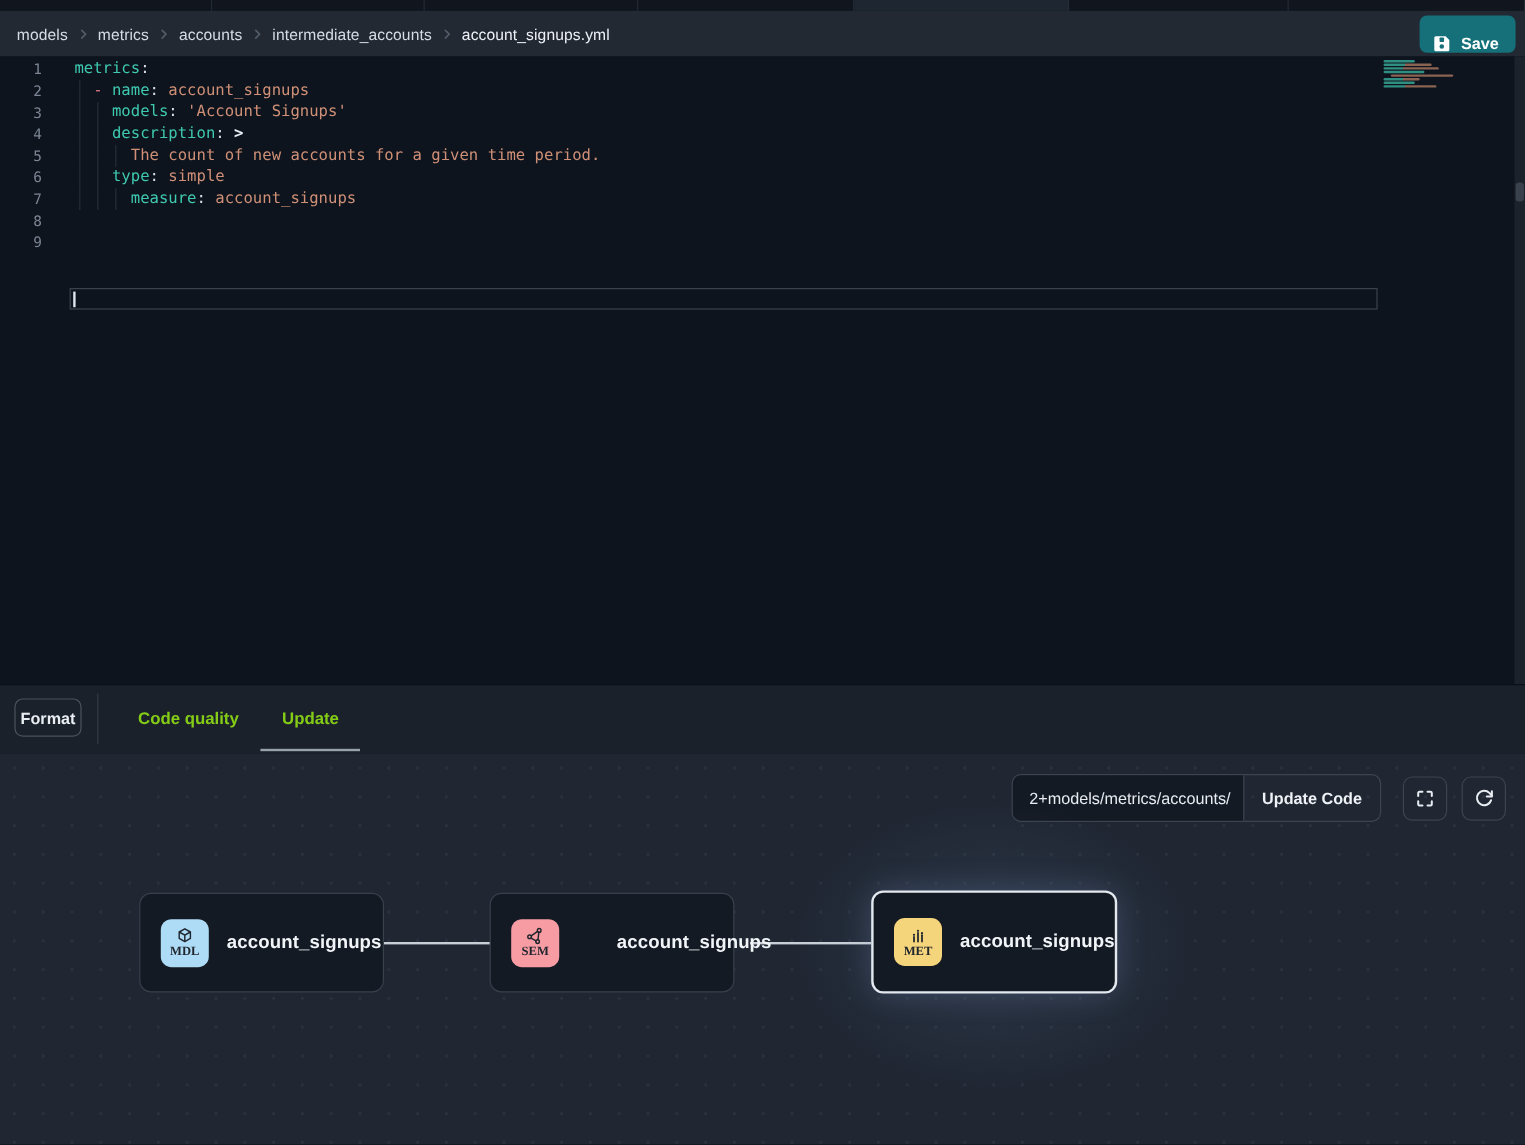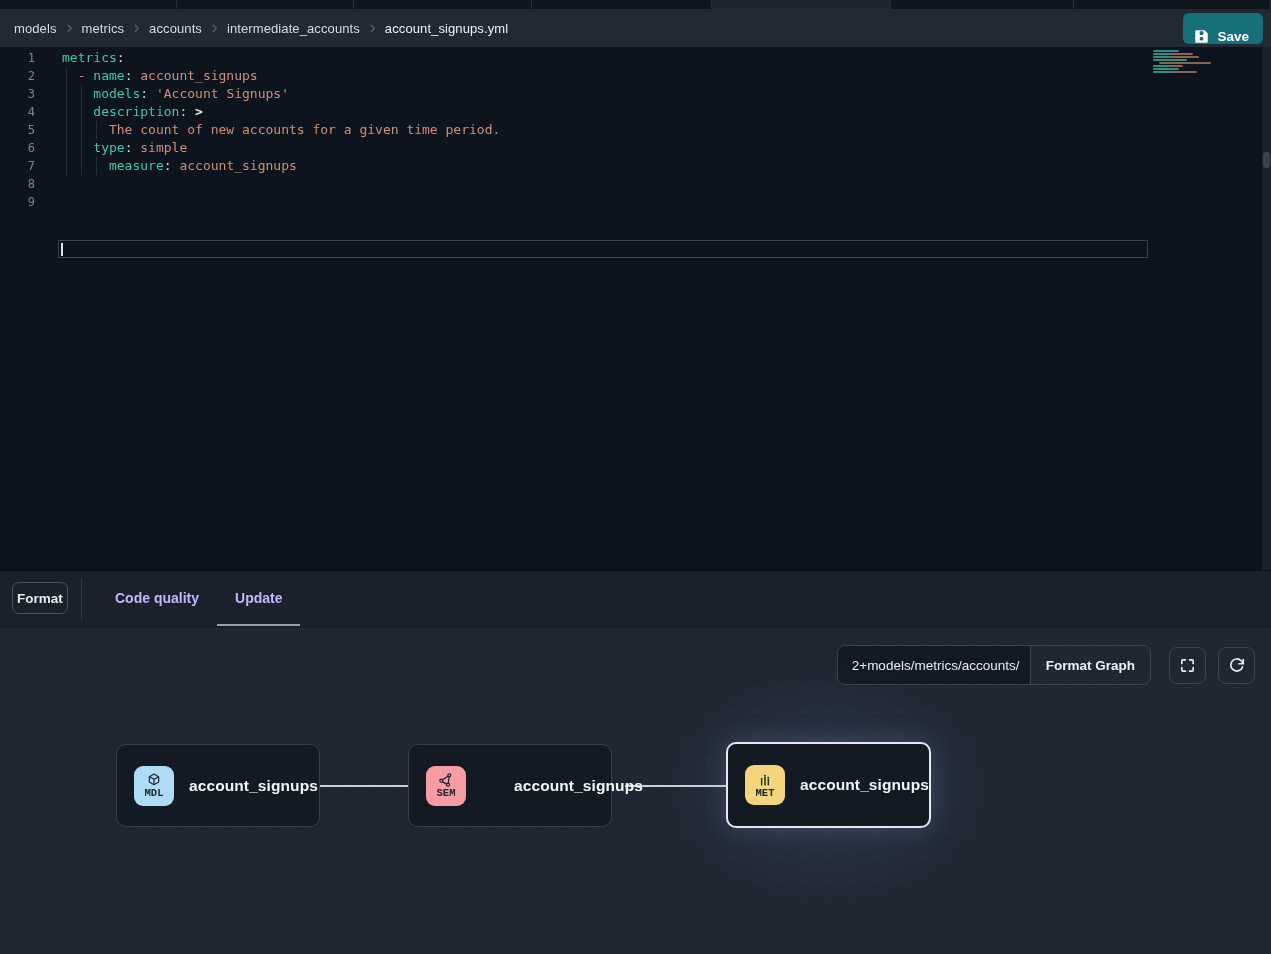--- a/index.html
+++ b/index.html
@@ -48,21 +48,21 @@
   .scrollbar-thumb { position:absolute; left:1px; top:105px; width:7px; height:16px; background:#39414c; border-radius:3px; }
 
   
   .bottom-bar { position:absolute; left:0; top:570px; width:1271px; height:58px; background:#1a212b;
                 border-top:1px solid #0b0f15; }
   .format-btn { position:absolute; left:12px; top:11px; width:56px; height:32px; background:transparent;
                 border:1px solid #4a525f; border-radius:7px; color:#e9edf2; font-family:"Liberation Sans",sans-serif;
                 font-size:13.5px; font-weight:600; cursor:pointer; }
   .vdivider { position:absolute; left:81px; top:7px; width:1px; height:42px; background:#333b46; }
   .panel-tabs { position:absolute; left:97px; top:0; height:53px; display:flex; }
-  .ptab { position:relative; height:53px; display:flex; align-items:center; padding:16px 18px; color:#c4b5fd;
+  .ptab { position:relative; height:53px; display:flex; align-items:center; padding:16px 18px; color:#84cc16;
           font-size:14px; font-weight:700; cursor:pointer; }
   .ptab.active::after { content:""; position:absolute; left:0; right:0; bottom:-2px; height:2px; background:#98a0aa; }
 
   
   .canvas { position:absolute; left:0; top:628px; width:1271px; height:326px; background:#202733;
             background-image:radial-gradient(#2b3340 1px, rgba(0,0,0,0) 1.3px); background-size:24px 24px; }
   .lineage-toolbar { position:absolute; right:16px; top:17px; display:flex; align-items:center; }
   .sel-group { display:flex; height:40px; border:1px solid #3c444f; border-radius:8px; overflow:hidden; }
   .sel-input { width:192px; height:38px; background:#141a24; border:none; outline:none; color:#e8ecf1;
                font-family:"Liberation Sans",sans-serif; font-size:13.5px; padding:0 6px 0 14px; }
@@ -75,21 +75,21 @@
 
   .edge { position:absolute; height:2px; background:#c9cfd6; top:157px; }
   .glow { position:absolute; left:648px; top:30px; width:360px; height:260px; pointer-events:none;
           background:radial-gradient(ellipse at center, rgba(110,140,190,0.16) 0%, rgba(110,140,190,0.0) 65%); }
 
   .node { position:absolute; top:116px; width:204px; height:83px; background:#141a23; border:1px solid #38404c;
           border-radius:10px; display:flex; align-items:center; padding-left:17px; gap:15px; cursor:pointer; }
   .node.selected { border:2px solid #e3e9ef; box-shadow:0 0 26px rgba(130,160,210,0.25); width:205px; height:86px; top:114px; }
   .badge { width:40px; height:40px; border-radius:9px; display:flex; flex-direction:column; align-items:center;
            justify-content:center; gap:0; flex:none; }
-  .badge .b-label { font-family:Liberation Mono, monospace; font-size:10.5px; font-weight:600; color:#20262e; line-height:11px; }
+  .badge .b-label { font-family:Liberation Serif, serif; font-size:10.5px; font-weight:600; color:#20262e; line-height:11px; }
   .badge svg { display:block; }
   .node-label { color:#f2f5f8; font-size:15.5px; font-weight:600; letter-spacing:.1px; }
 </style>
 </head>
 <body>
 
 <div class="screen">
 
   <div class="top-strip" id="top-strip">
       <div class="ttab" style="width: 177px;"></div>
@@ -187,21 +187,21 @@
     <div class="panel-tabs" id="panel-tabs">
         <div class="ptab">Code quality</div>
         <div class="ptab active">Update</div>
       </div>
   </div>
 
   <div class="canvas">
     <div class="lineage-toolbar">
       <div class="sel-group">
         <input class="sel-input" readonly="" value="2+models/metrics/accounts/" style="">
-        <button class="update-btn">Format Graph</button>
+        <button class="update-btn">Update Code</button>
       </div>
       <button class="icon-btn fs">
         <span style="display:flex;">
           <svg width="17" height="17" viewBox="0 0 24 24" fill="none" stroke="#e8ecf1" stroke-width="2.4" stroke-linecap="round" stroke-linejoin="round">
             <path d="M4 9V5.5A1.5 1.5 0 0 1 5.5 4H9"></path>
               <path d="M15 4h3.5A1.5 1.5 0 0 1 20 5.5V9"></path>
             <path d="M20 15v3.5a1.5 1.5 0 0 1-1.5 1.5H15"></path>
               <path d="M9 20H5.5A1.5 1.5 0 0 1 4 18.5V15"></path>
           </svg>
         </span>

